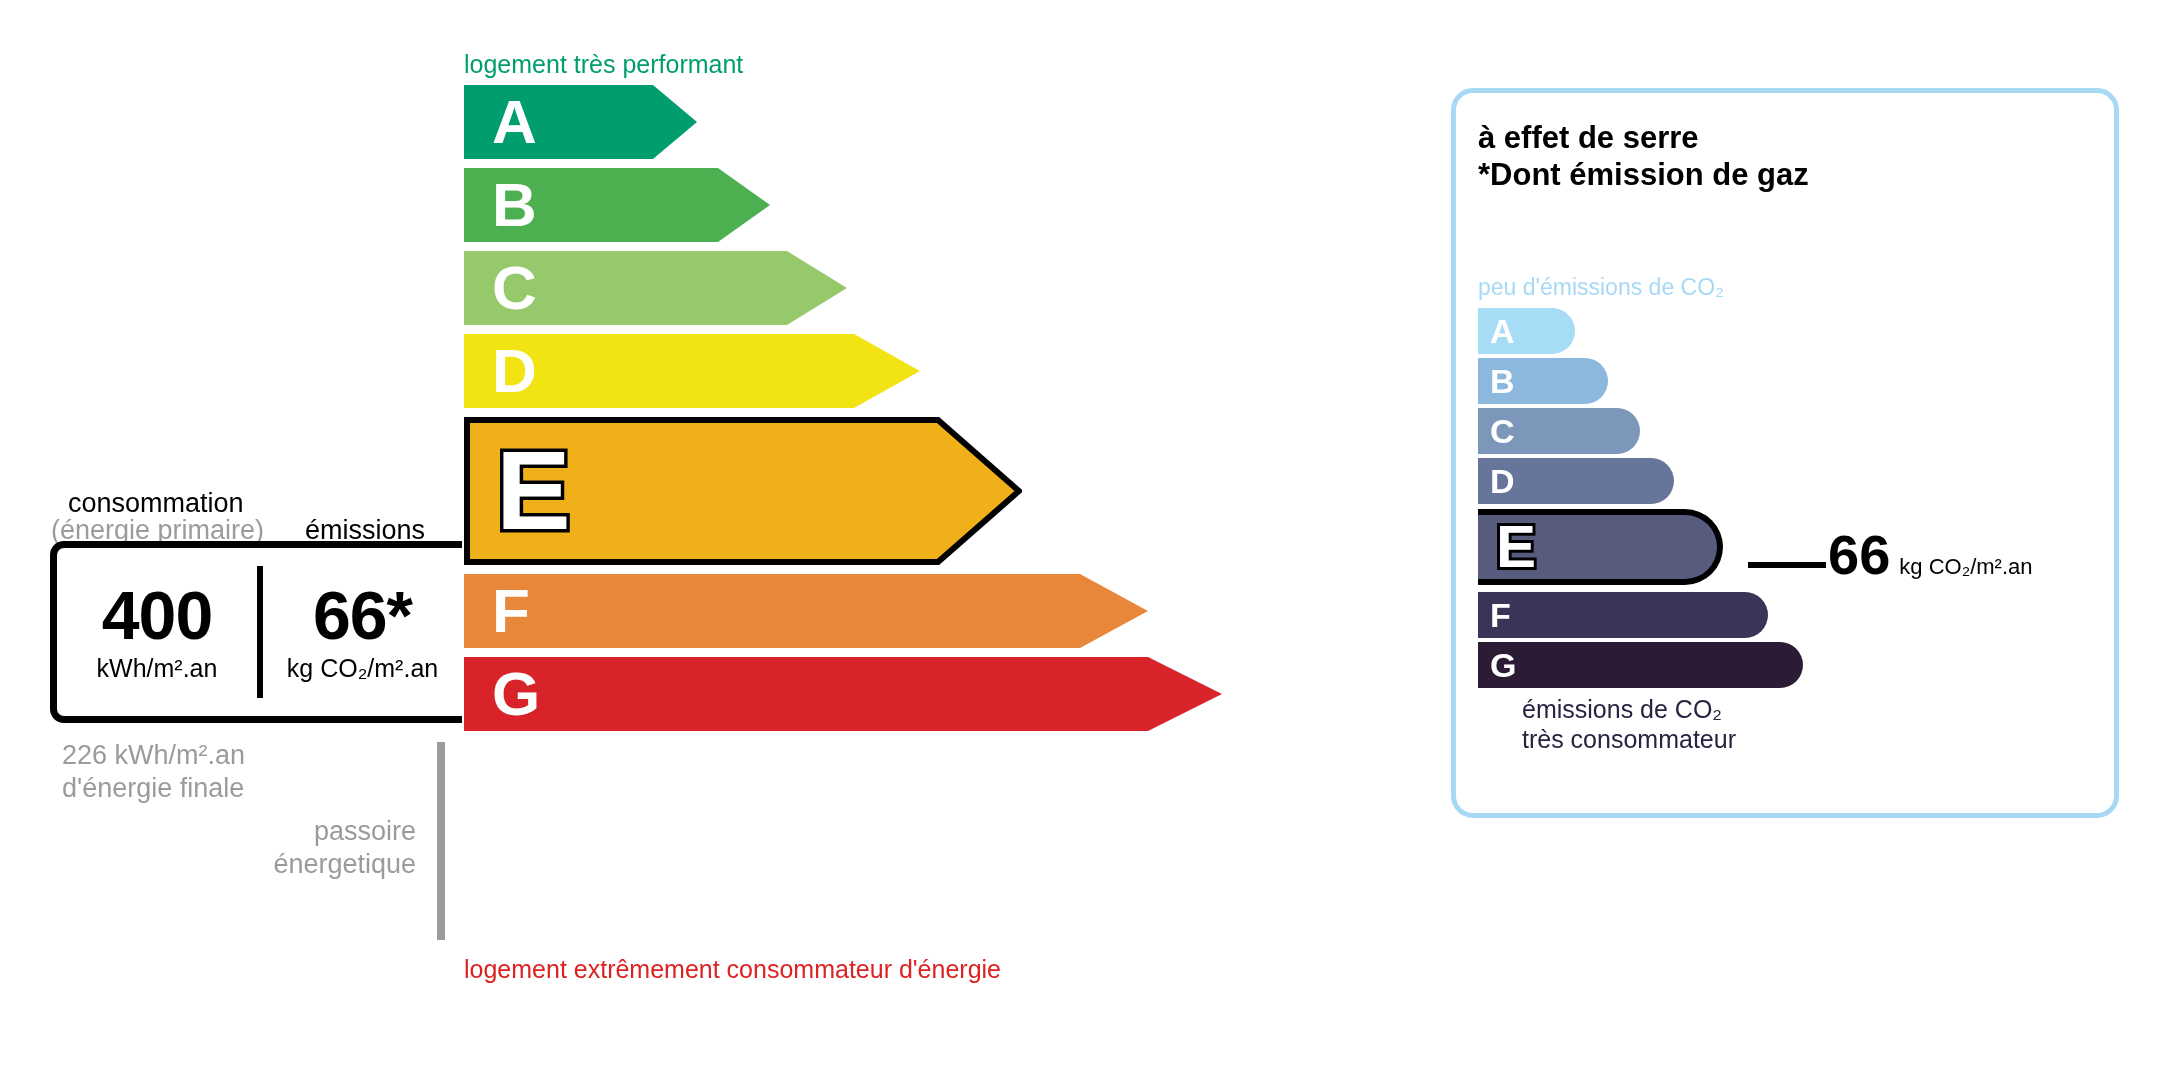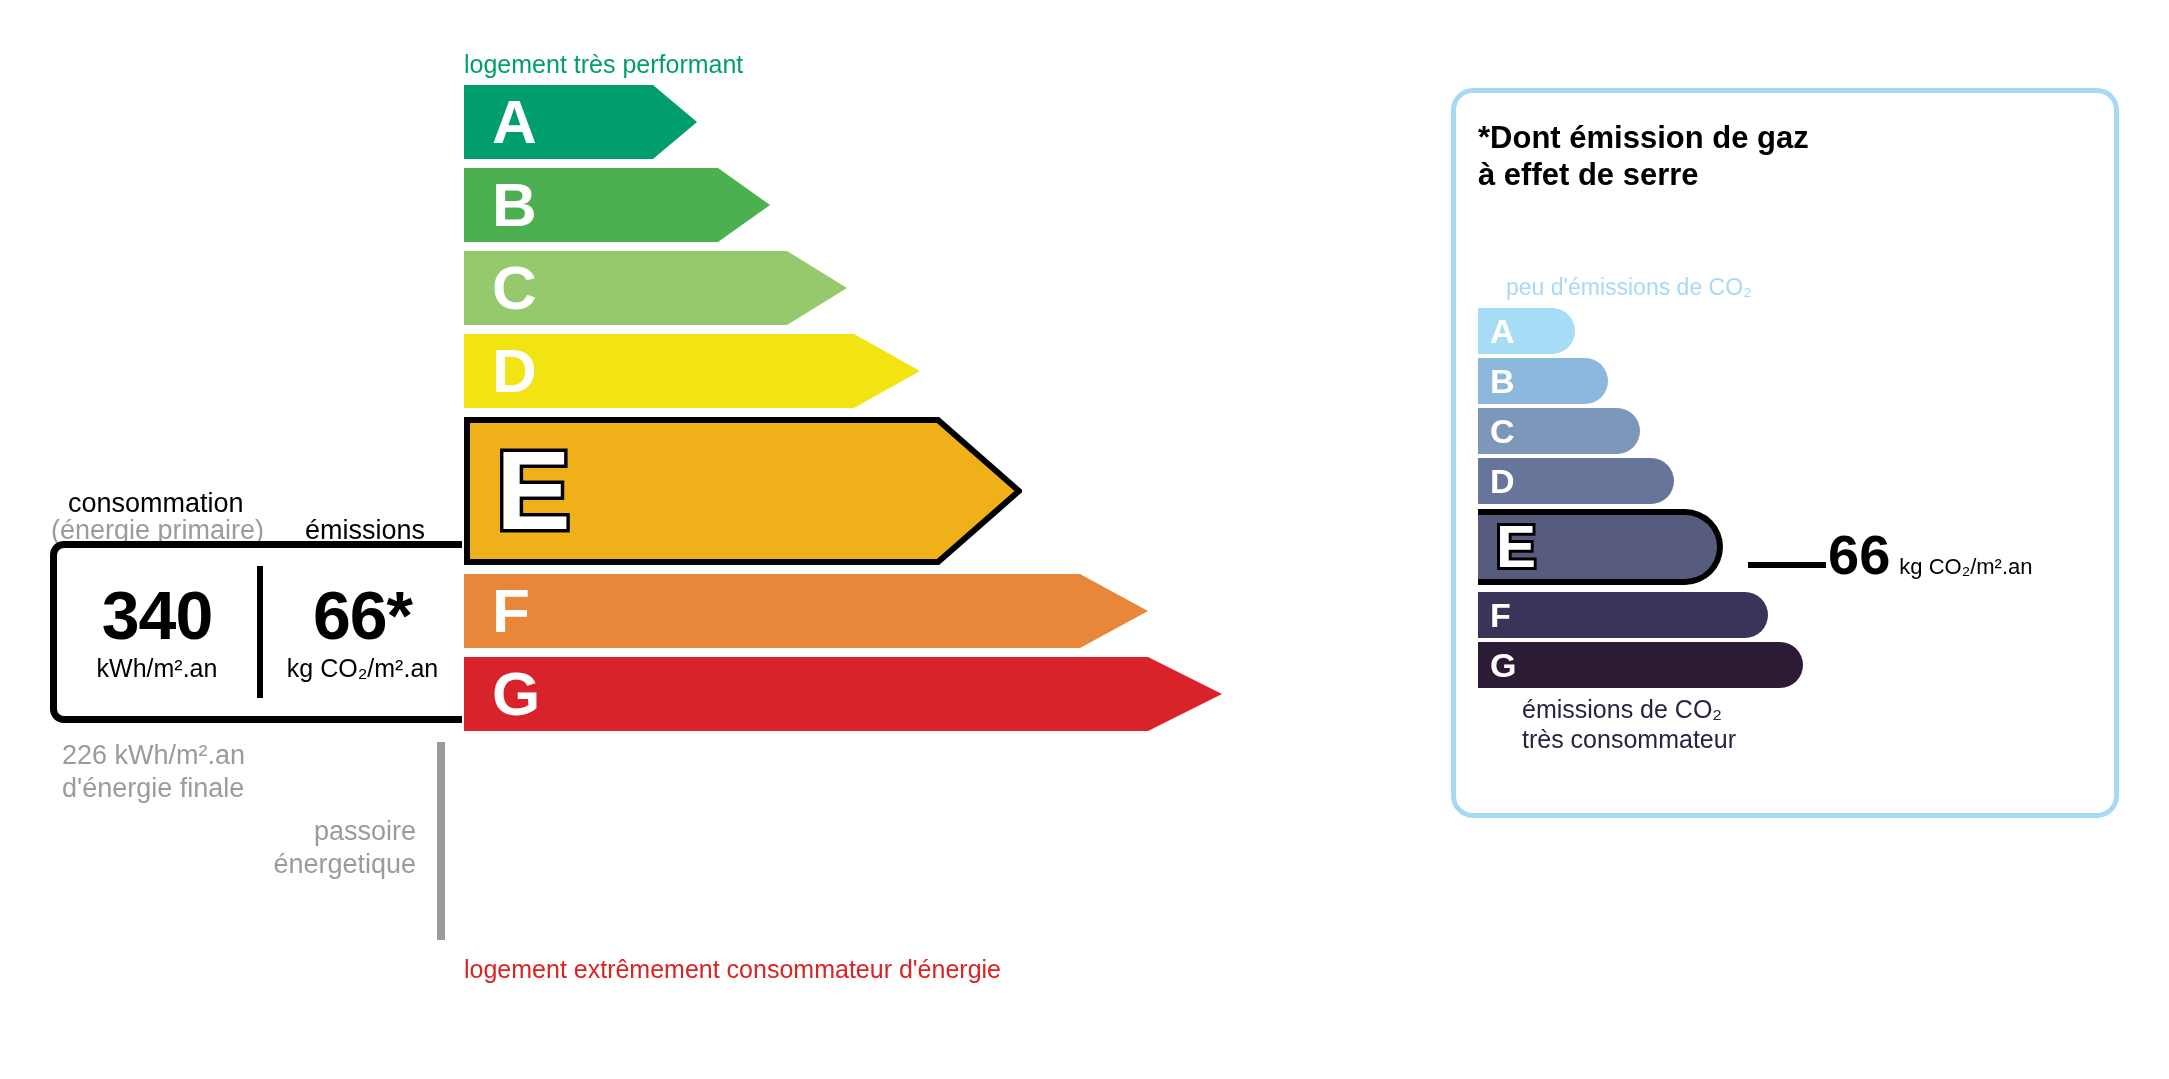--- a/index.html
+++ b/index.html
@@ -171,21 +171,20 @@
     line-height: 1.18;
     white-space: nowrap;
   }
   #co2-top-caption {
     position: absolute;
     left: 1478px;
     top: 274px;
     font-size: 23px;
     color: #A7D9F5;
     white-space: nowrap;
-    margin-left: 28px;
   }
   #co2-bottom-caption {
     position: absolute;
     left: 1478px;
     top: 694px;
     font-size: 25px;
     color: #2B2140;
     line-height: 1.2;
     white-space: nowrap;
     margin-left: 44px;
@@ -297,21 +296,21 @@
     </div>
 
   <div class="band-label-bottom">logement extrêmement consommateur d'énergie</div>
 
   <div class="hdr" id="hdr-conso">consommation</div>
   <div class="hdr" id="hdr-conso-sub">(énergie primaire)</div>
   <div class="hdr" id="hdr-emis">émissions</div>
 
   <div id="value-box">
     <div class="vcell first">
-      <div class="vbig">340</div>
+      <div class="vbig">400</div>
       <div class="vunit">kWh/m².an</div>
     </div>
     <div class="vdivider"></div>
     <div class="vcell">
       <div class="vbig">66*</div>
       <div class="vunit">kg CO₂/m².an</div>
     </div>
   </div>
 
   <div id="final-energy">
@@ -322,22 +321,22 @@
   <div id="passoire-bar"></div>
   <div id="passoire">
     <div>passoire</div>
     <div>énergetique</div>
   </div>
 </div>
 
 <div id="co2-panel"></div>
 
 <div id="co2-title">
+  <div>à effet de serre</div>
   <div>*Dont émission de gaz</div>
-  <div>à effet de serre</div>
 </div>
 
 <div id="co2-top-caption">peu d'émissions de CO₂</div>
 
 <div id="co2-bars">
     <div class="cbar" style="width: 97px;">
       <div class="cfill" style="width: 97px; background: rgb(167, 220, 247);"></div>
       <span class="cglyph">A</span>
     </div>
     <div class="cbar" style="width: 130px;">

